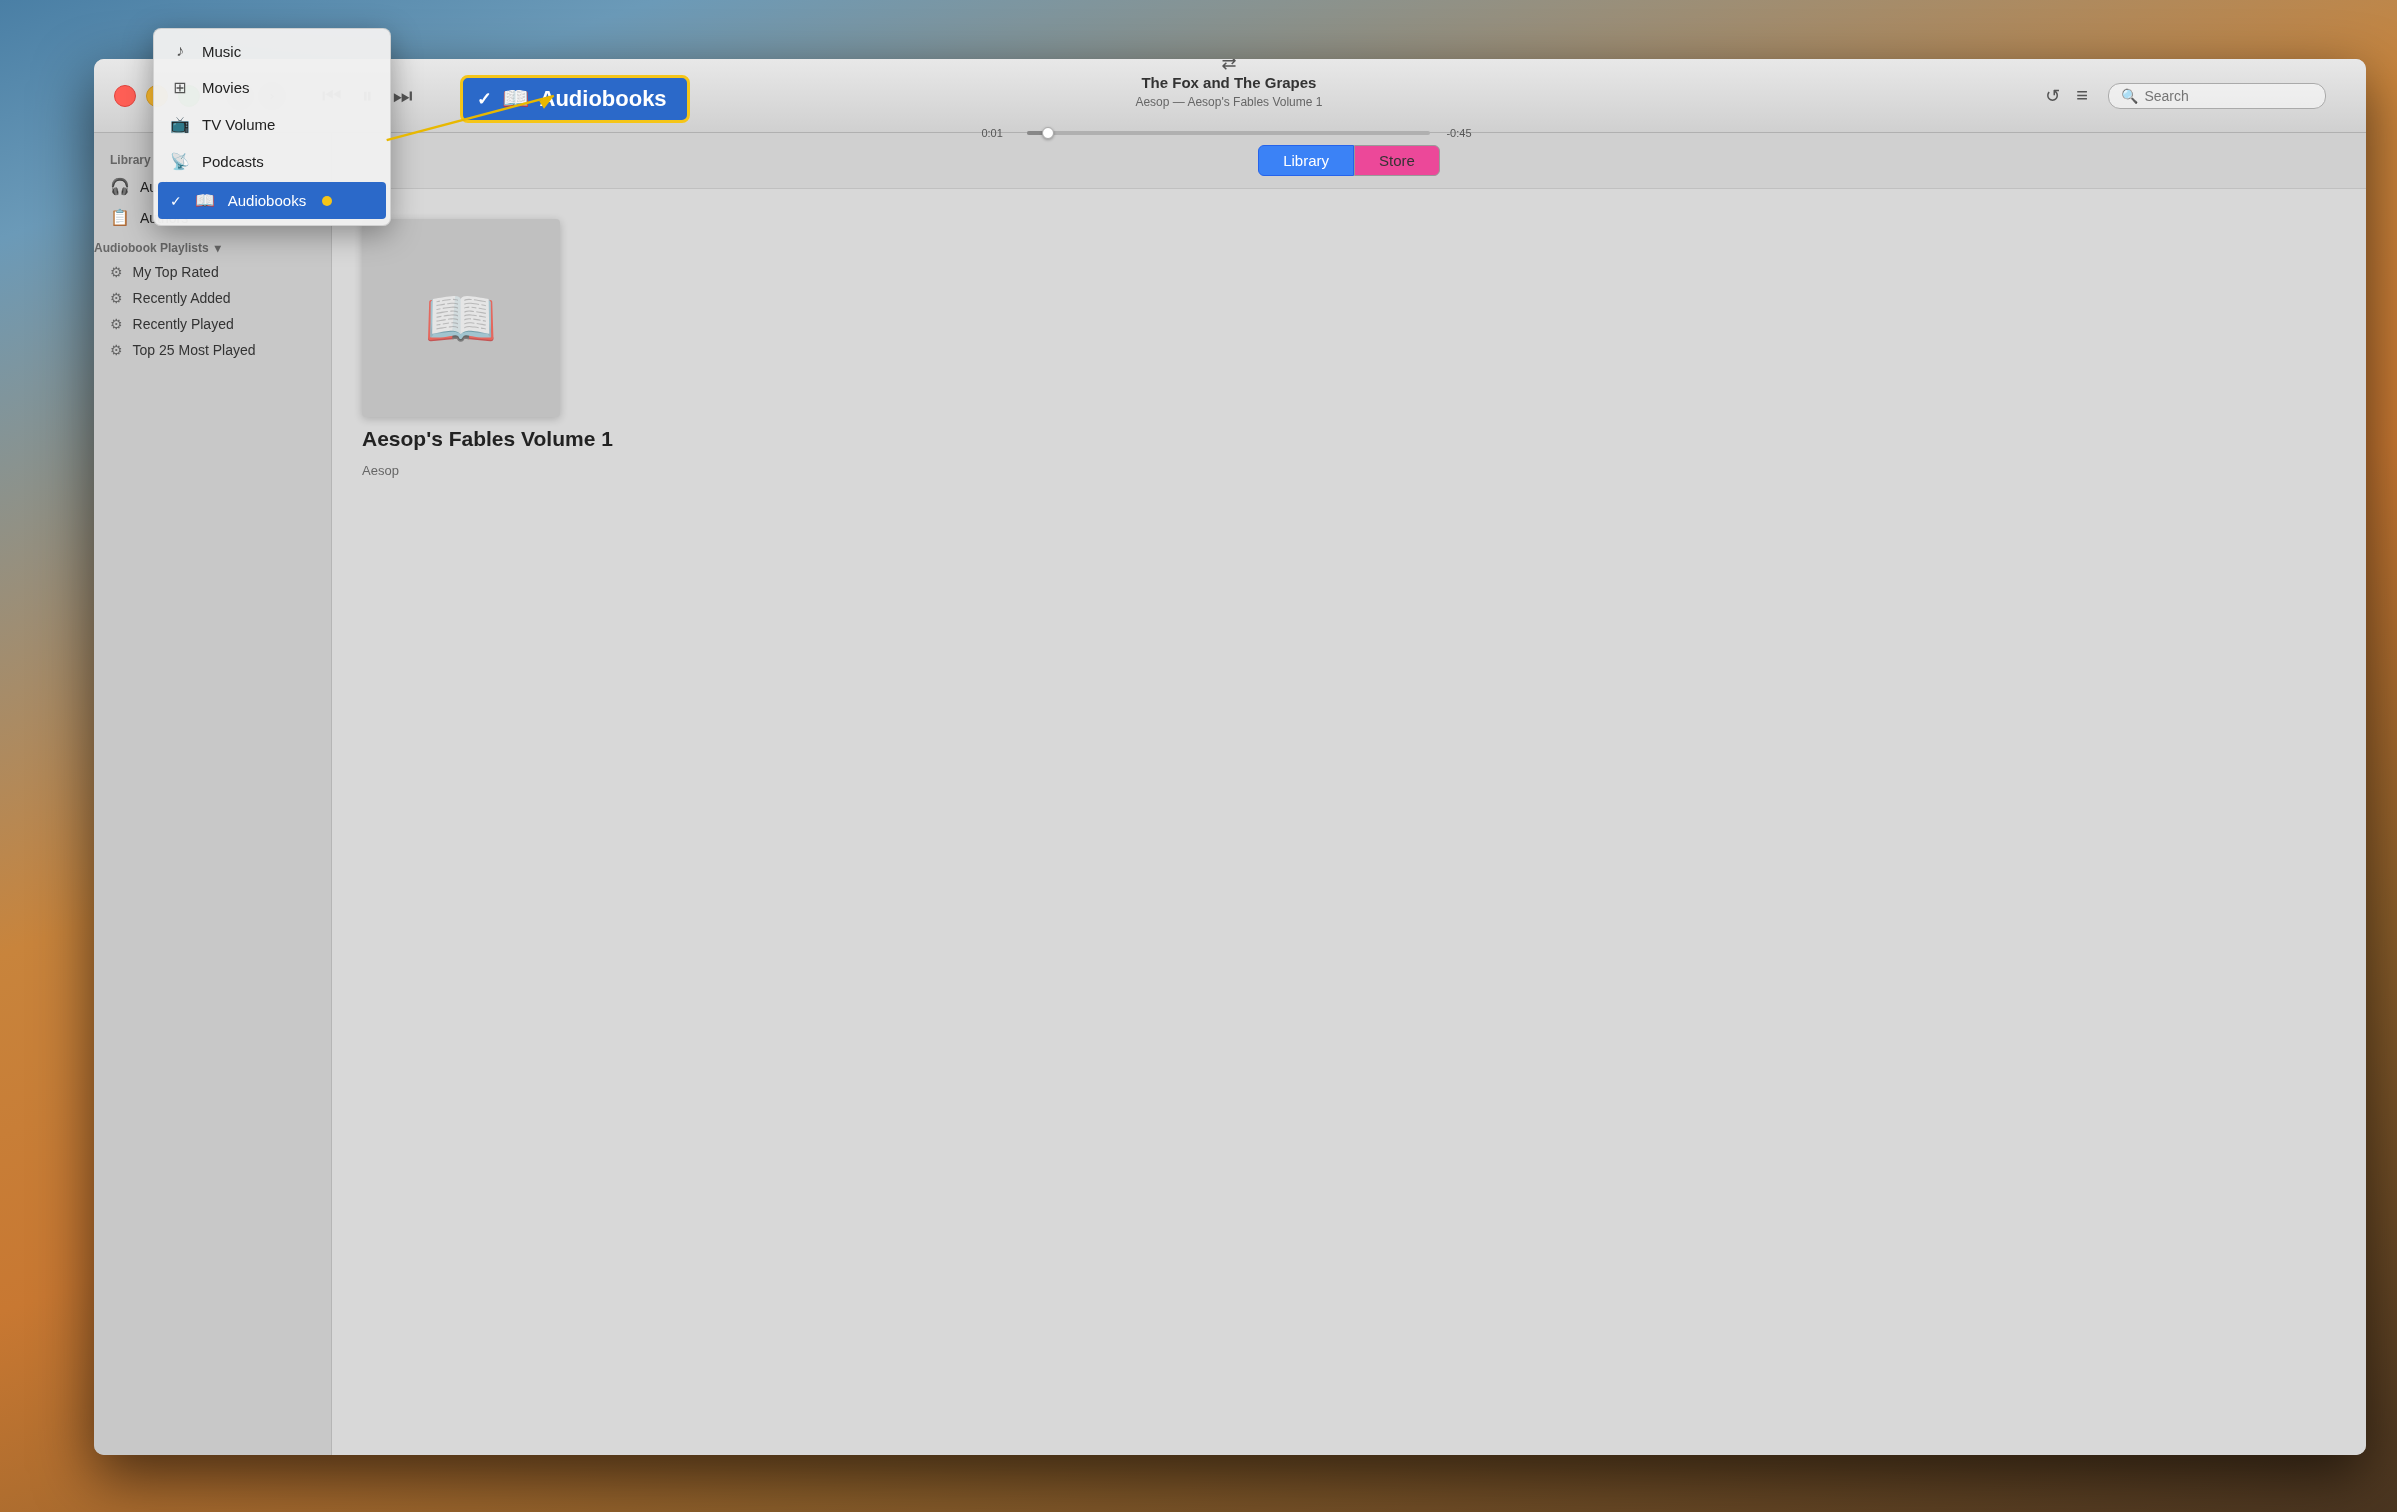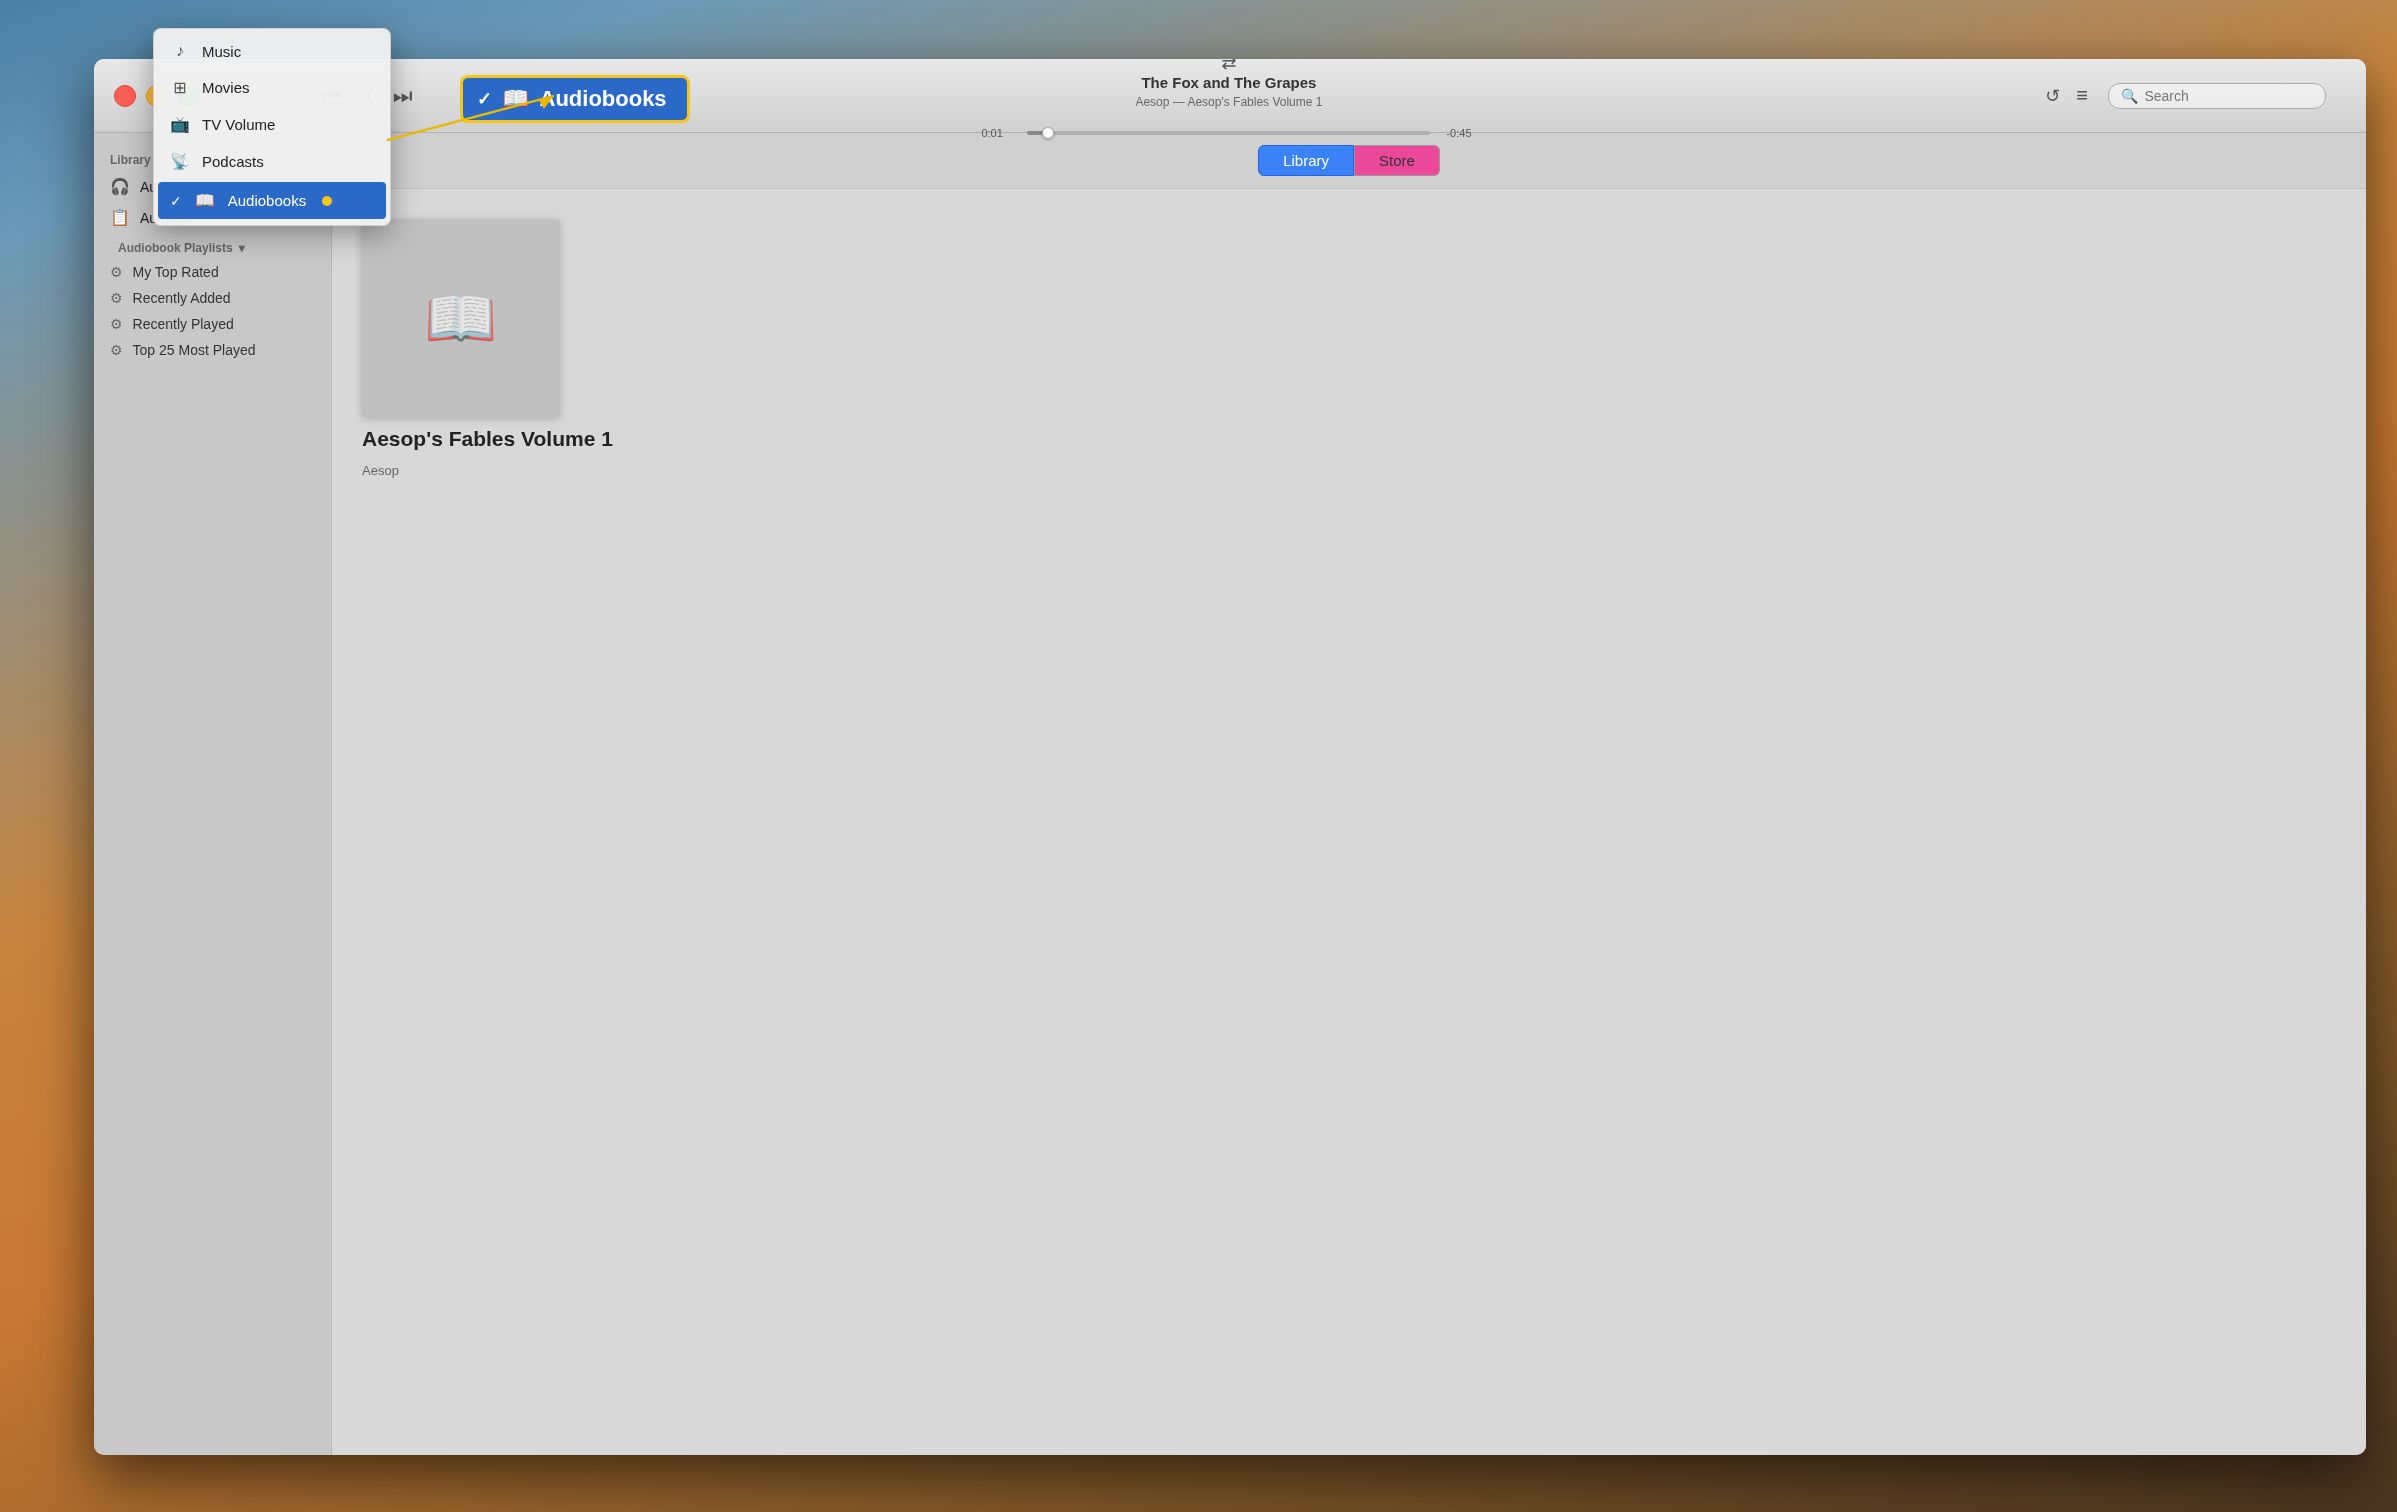--- a/index.html
+++ b/index.html
@@ -240,21 +240,21 @@
       font-size: 16px;
       color: #555;
       width: 20px;
       text-align: center;
     }
 
     .sidebar-subsection {
       display: flex;
       align-items: center;
       gap: 6px;
-      padding: 8px 16px 4px 24px;
+      padding: 8px 16px 4px 0;
       font-size: 12px;
       font-weight: 700;
       color: #666;
       cursor: pointer;
     }
 
     .sidebar-playlist-item {
       display: flex;
       align-items: center;
       gap: 10px;

